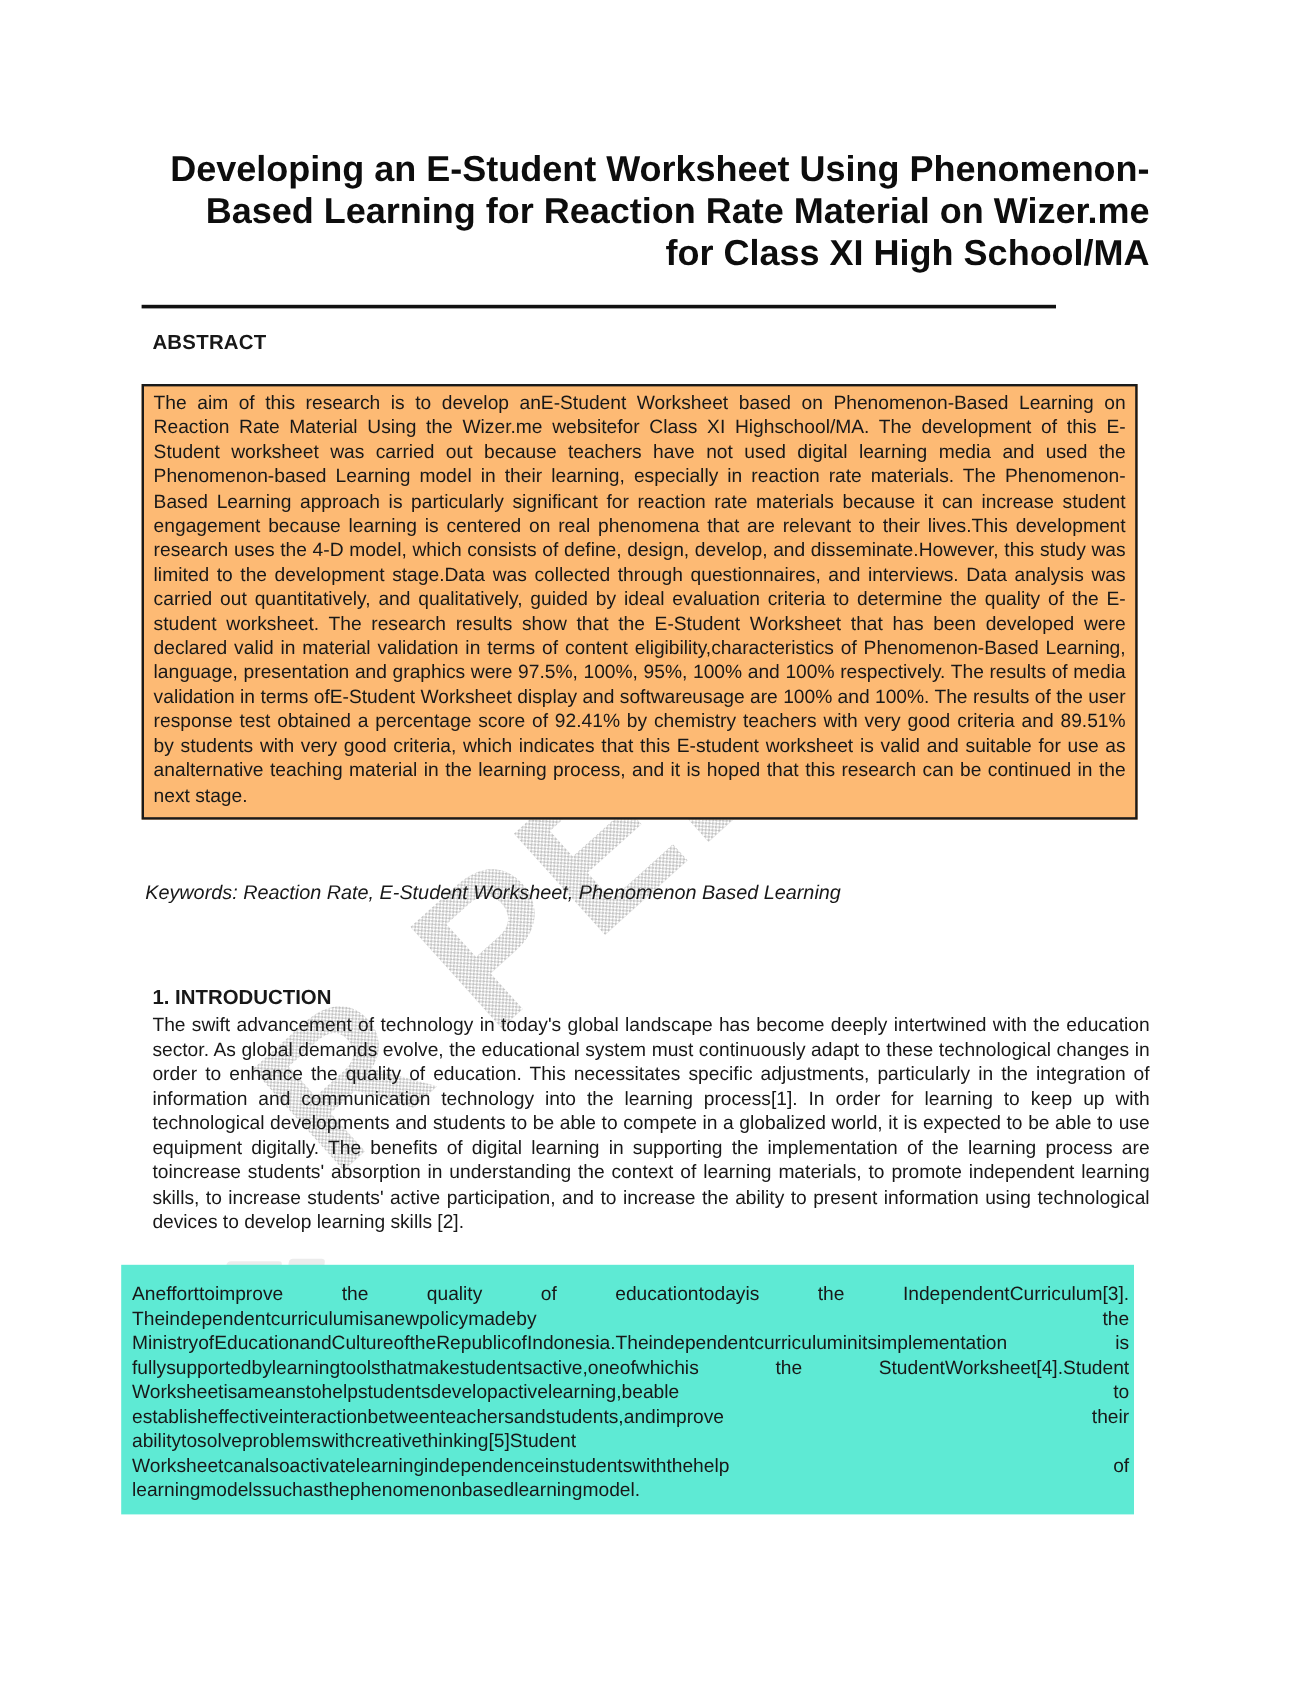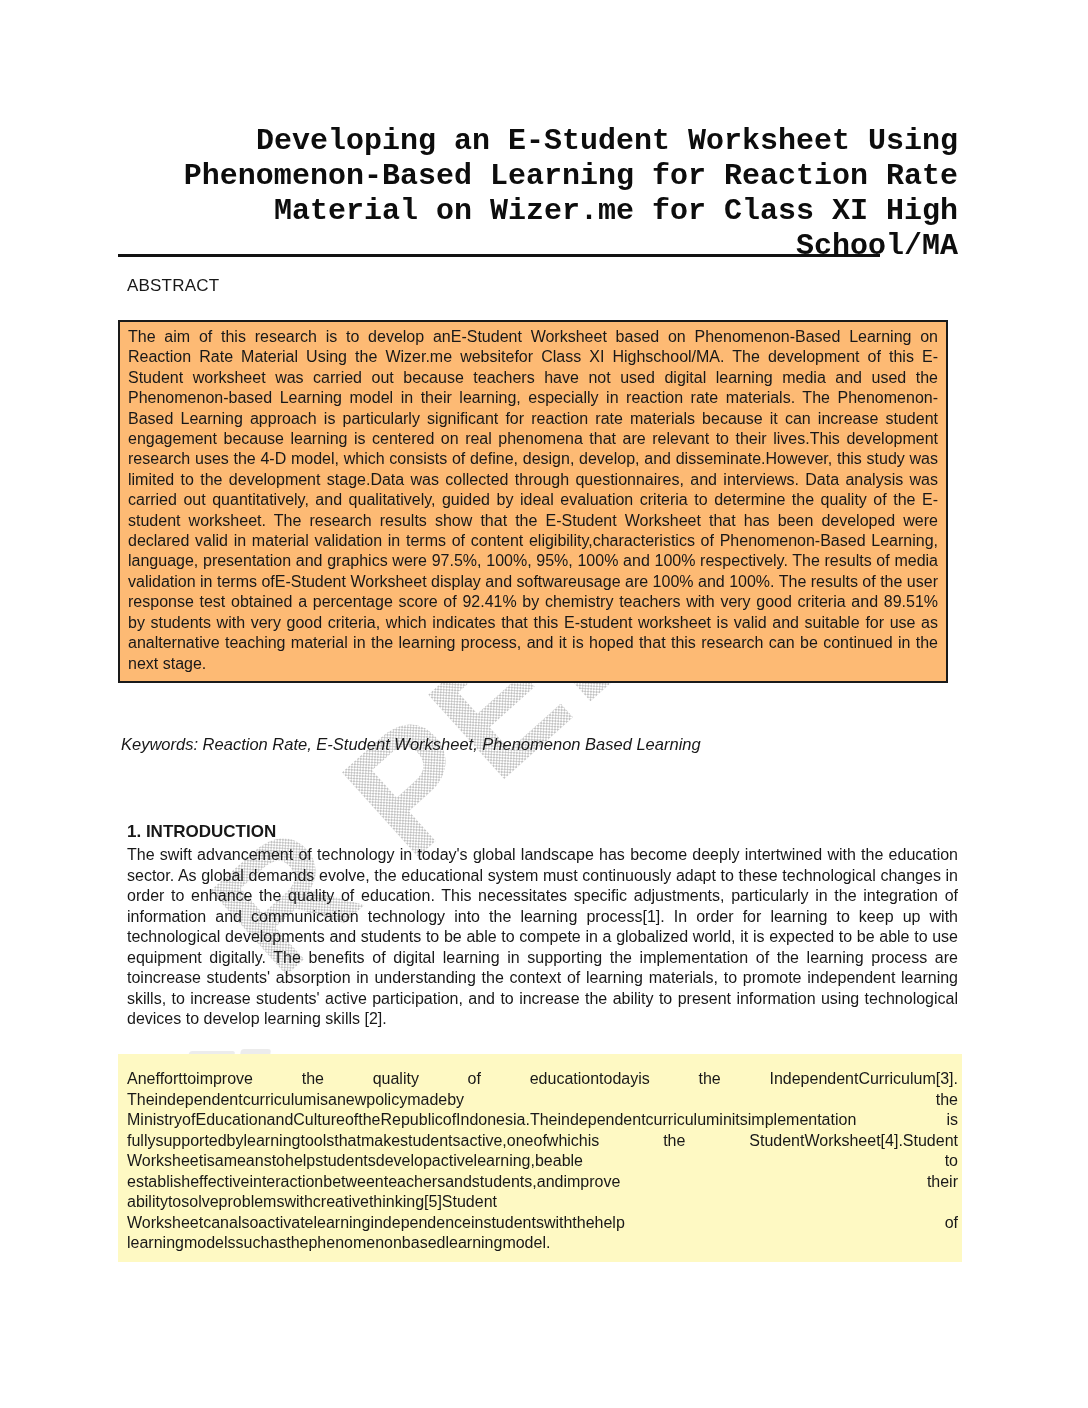--- a/index.html
+++ b/index.html
@@ -29,21 +29,21 @@
     top:254px;
     width:762px;
     height:3px;
     background:#111111;
   }
   .abstract-heading{
     position:absolute;
     left:127px;
     top:276px;
     font-size:17px;
-    font-weight:normal;
+    font-weight:bold;
     letter-spacing:0.2px;
   }
   .abstract-box{
     position:absolute;
     left:118px;
     top:320px;
     width:830px;
     box-sizing:border-box;
     border:2px solid #1a1a1a;
     background:#fdba74;
@@ -74,25 +74,25 @@
     position:absolute;
     left:127px;
     top:845px;
     width:831px;
     font-size:16px;
     line-height:20.5px;
     text-align:justify;
   }
   .para2-block{
     position:absolute;
-    left:118px;
+    left:101px;
     top:1054px;
     width:844px;
     box-sizing:border-box;
-    background:#fef9c3;
+    background:#5eead4;
     padding:15px 4px 8px 9px;
   }
   .para2-block .body{
     font-size:16px;
     line-height:20.5px;
     text-align:justify;
     word-spacing:normal;
   }
   .watermark-svg{
     position:absolute;
@@ -128,21 +128,21 @@
       </pattern>
     </defs>
     <text x="270" y="330" transform="rotate(-42 270 330)" font-family="Liberation Sans, sans-serif" font-weight="bold" font-size="165" letter-spacing="6" text-anchor="middle" fill="url(#halftone)">R PEL</text>
   </svg>
 
   <div class="artifact a1"></div>
   <div class="artifact a2"></div>
 
   <div class="layer">
 
-    <h1 class="title" style="margin:0;font-family:Liberation Mono, monospace;">Developing an E-Student Worksheet Using Phenomenon-Based Learning for Reaction Rate Material on Wizer.me for Class XI High School/MA</h1>
+    <h1 class="title" style="margin:0;">Developing an E-Student Worksheet Using Phenomenon-Based Learning for Reaction Rate Material on Wizer.me for Class XI High School/MA</h1>
 
     <div class="title-rule"></div>
 
     <div class="abstract-heading">ABSTRACT</div>
 
     <div class="abstract-box">
       <div class="body">The aim of this research is to develop anE-Student Worksheet based on Phenomenon-Based Learning on Reaction Rate Material Using the Wizer.me websitefor Class XI Highschool/MA. The development of this E-Student worksheet was carried out because teachers have not used digital learning media and used the Phenomenon-based Learning model in their learning, especially in reaction rate materials. The Phenomenon-Based Learning approach is particularly significant for reaction rate materials because it can increase student engagement because learning is centered on real phenomena that are relevant to their lives.This development research uses the 4-D model, which consists of define, design, develop, and disseminate.However, this study was limited to the development stage.Data was collected through questionnaires, and interviews. Data analysis was carried out quantitatively, and qualitatively, guided by ideal evaluation criteria to determine the quality of the E-student worksheet. The research results show that the E-Student Worksheet that has been developed were declared valid in material validation in terms of content eligibility,characteristics of Phenomenon-Based Learning, language, presentation and graphics were 97.5%, 100%, 95%, 100% and 100% respectively. The results of media validation in terms ofE-Student Worksheet display and softwareusage are 100% and 100%. The results of the user response test obtained a percentage score of 92.41% by chemistry teachers with very good criteria and 89.51% by students with very good criteria, which indicates that this E-student worksheet is valid and suitable for use as analternative teaching material in the learning process, and it is hoped that this research can be continued in the next stage.</div>
     </div>
 
     <div class="keywords">Keywords: Reaction Rate, E-Student Worksheet, Phenomenon Based Learning</div>

